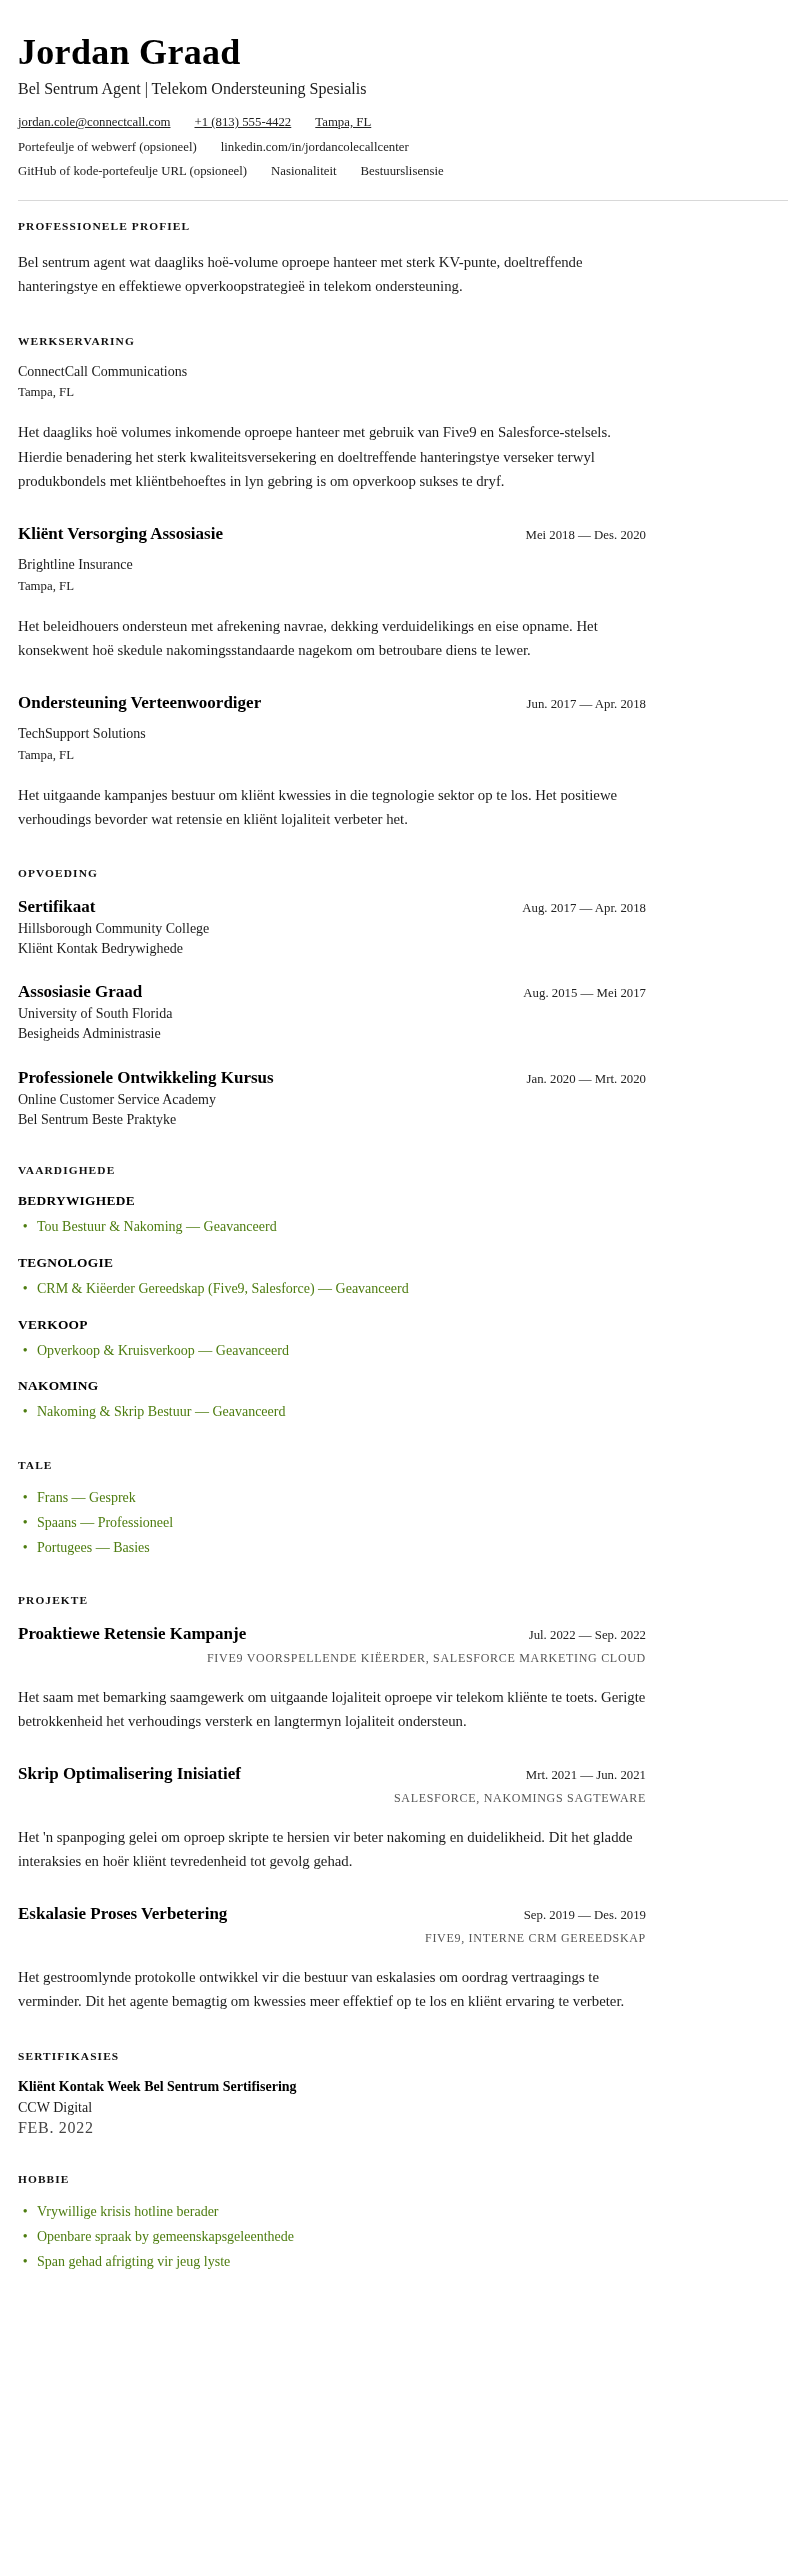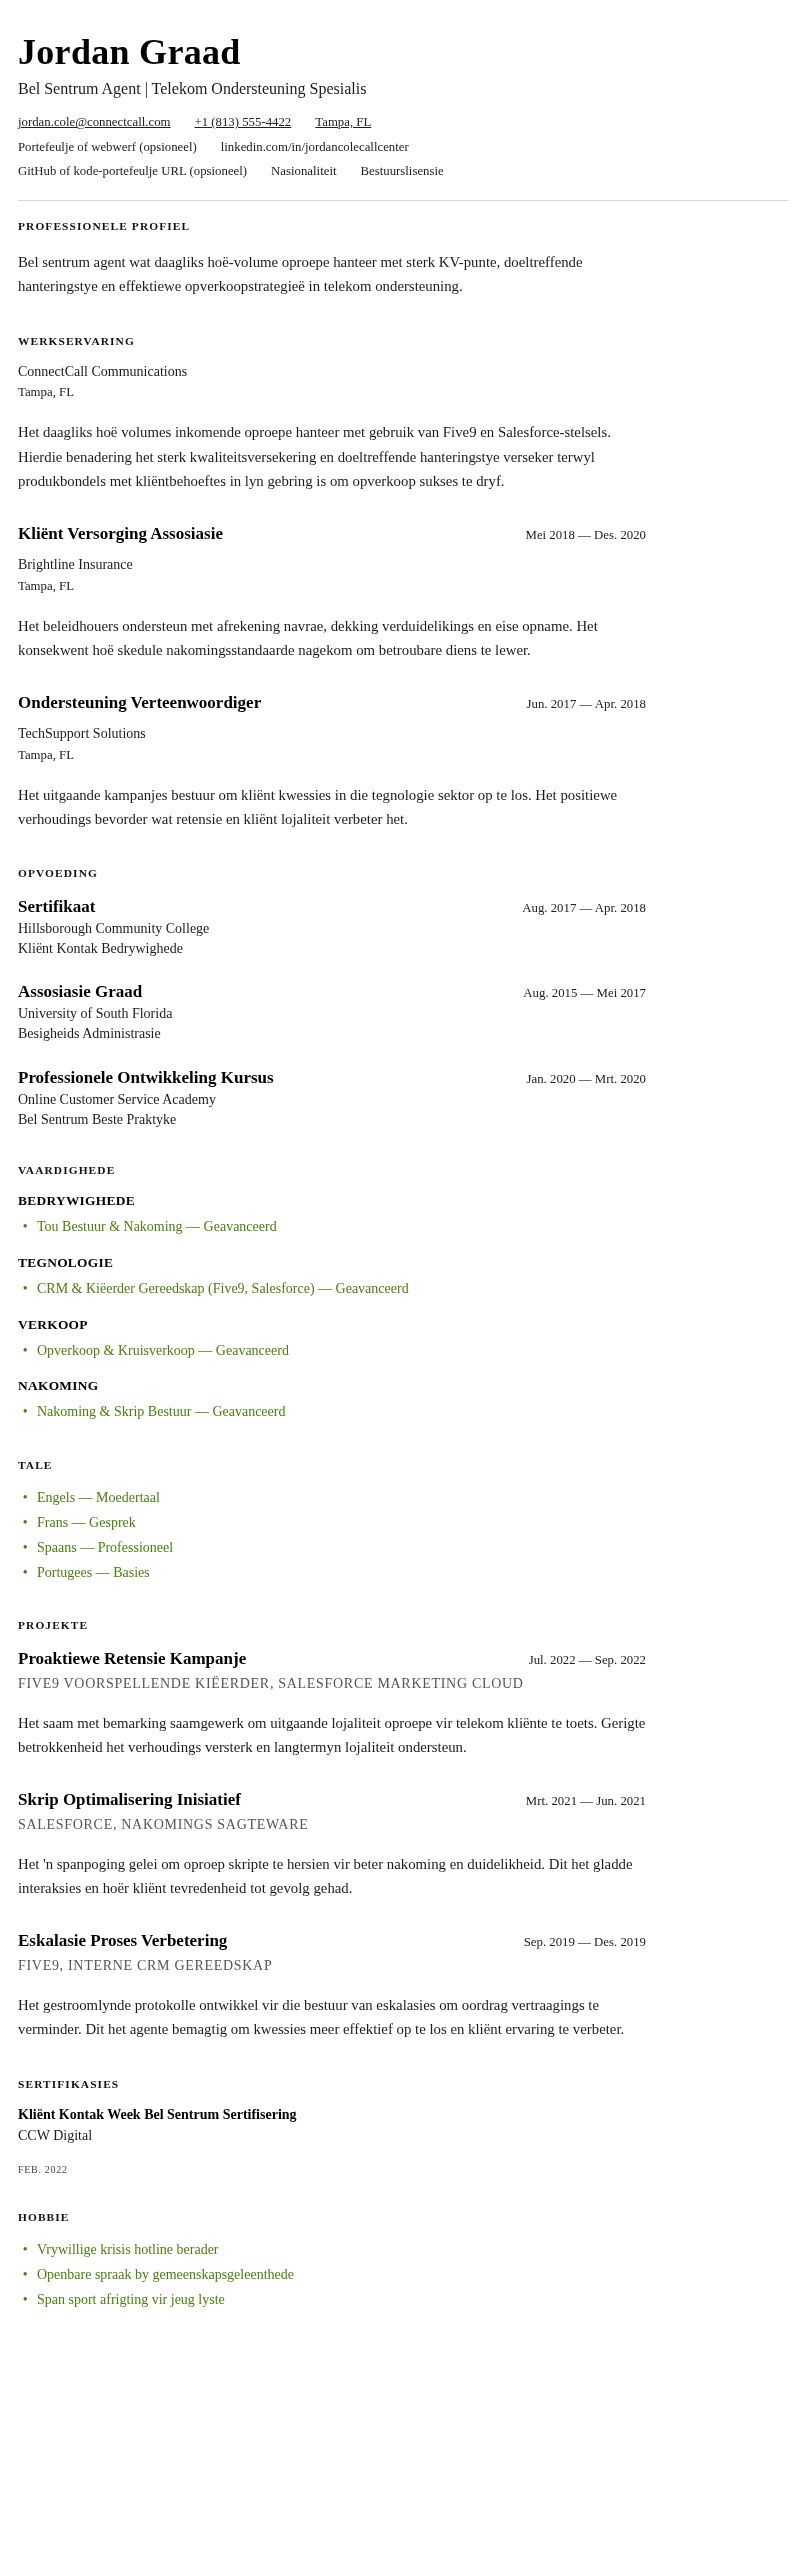--- a/index.html
+++ b/index.html
@@ -53,27 +53,27 @@
   .skill-group-name { font-size: 13.4px; font-weight: 700; letter-spacing: 0.3px; color: #000; }
 
   ul.dotlist { list-style: none; margin: 8px 0 0 0; padding: 0; }
   ul.dotlist li {
     position: relative; padding-left: 19px; font-size: 14px;
     line-height: 1.45; margin-top: 4.7px; color: #4d7c0f;
   }
   ul.dotlist li::before { content: "•"; position: absolute; left: 4.7px; top: 0; }
 
   
-  .proj-tech { font-size: 14px; letter-spacing: 0.7px; color: #555; margin-top: 6.7px; }
+  .proj-tech { font-size: 12px; letter-spacing: 0.7px; color: #555; margin-top: 6.7px; text-align: right; }
   .proj-desc { margin-top: 19px; }
 
   
   .cert-name { font-size: 14px; font-weight: 700; color: #000; }
   .cert-issuer { font-size: 14px; margin-top: 4.7px; }
-  .cert-date { font-size: 10px; letter-spacing: 0.7px; color: #444; margin-top: 20px; }
+  .cert-date { font-size: 16px; letter-spacing: 0.7px; color: #444; margin-top: 3px; }
 </style>
 </head>
 <body>
 
 <div class="page">
 
   <div class="content">
     <h1 class="name">Jordan Graad</h1>
     <div class="subtitle">Bel Sentrum Agent | Telekom Ondersteuning Spesialis</div>
 
@@ -179,21 +179,20 @@
     </div>
     <div class="skill-group">
       <div class="skill-group-name">NAKOMING</div>
       <ul class="dotlist">
         <li>Nakoming &amp; Skrip Bestuur — Geavanceerd</li>
       </ul>
     </div>
 
     <div class="section-heading">TALE</div>
     <ul class="dotlist">
-      <li>Engels — Moedertaal</li>
       <li>Frans — Gesprek</li>
       <li>Spaans — Professioneel</li>
       <li>Portugees — Basies</li>
     </ul>
 
     <div class="section-heading">PROJEKTE</div>
 
     <div class="entry">
       <div class="entry-head">
         <span class="entry-title">Proaktiewe Retensie Kampanje</span>
@@ -225,18 +224,18 @@
     <div>
       <div class="cert-name">Kliënt Kontak Week Bel Sentrum Sertifisering</div>
       <div class="cert-issuer">CCW Digital</div>
       <div class="cert-date">FEB. 2022</div>
     </div>
 
     <div class="section-heading">HOBBIE</div>
     <ul class="dotlist">
       <li>Vrywillige krisis hotline berader</li>
       <li>Openbare spraak by gemeenskapsgeleenthede</li>
-      <li>Span sport afrigting vir jeug lyste</li>
+      <li>Span gehad afrigting vir jeug lyste</li>
     </ul>
 
   </div>
 </div>
 
 
 </body></html>

